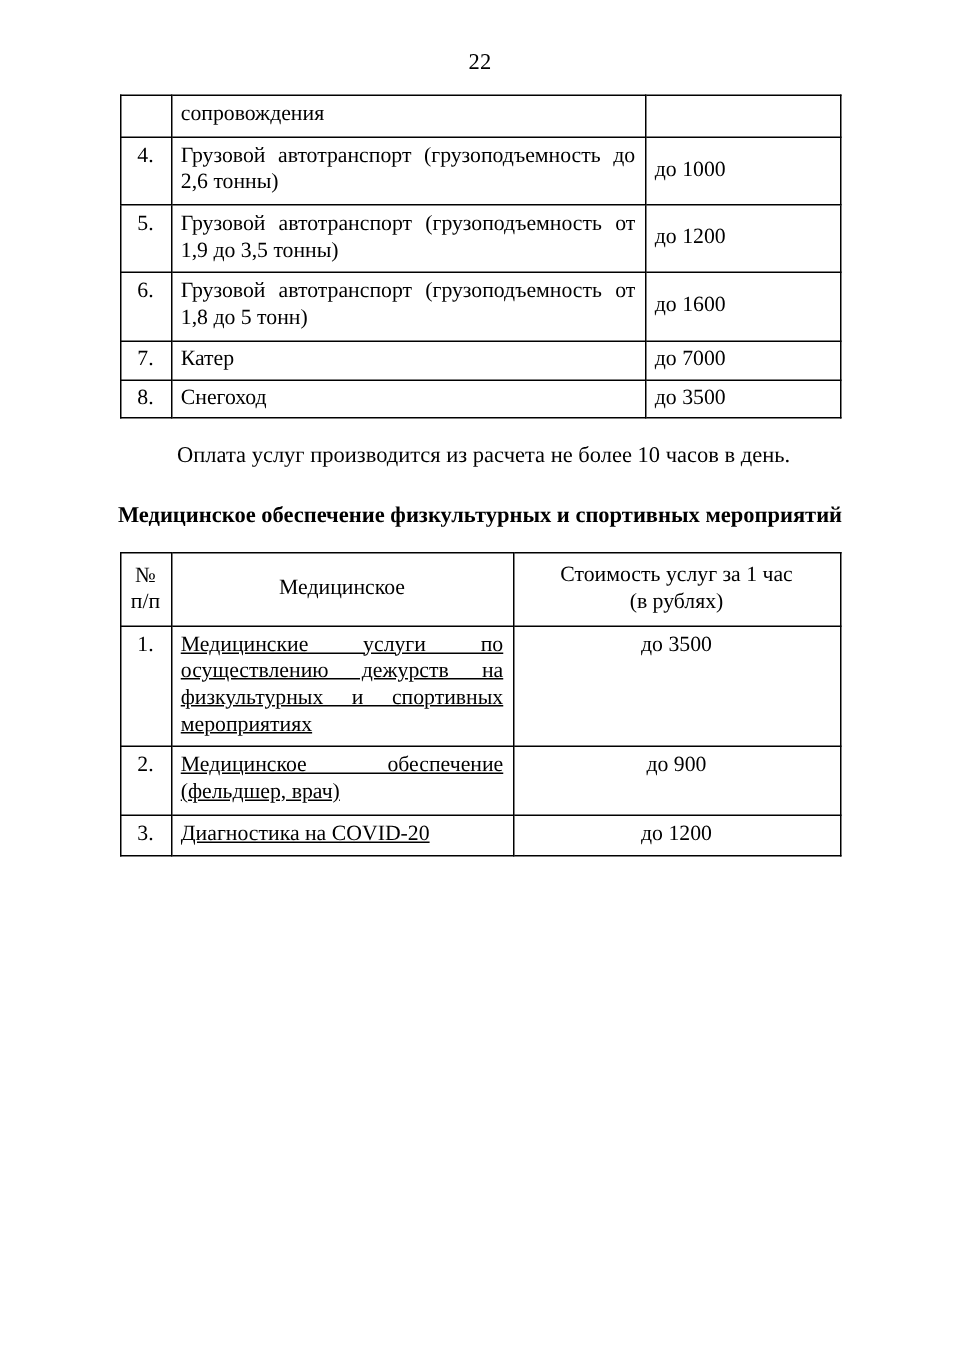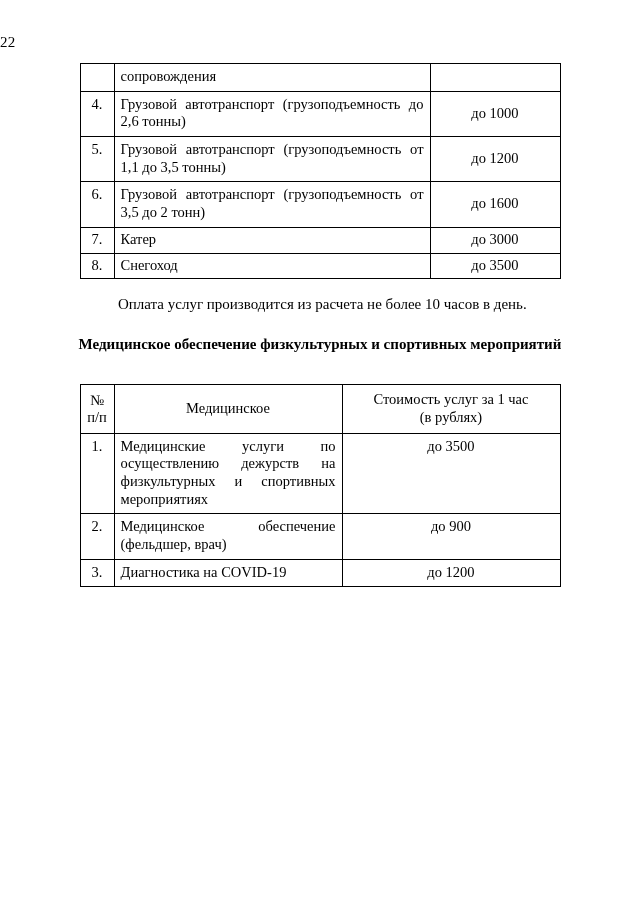--- a/index.html
+++ b/index.html
@@ -16,21 +16,21 @@
     overflow: hidden;
   }
   .page {
     width: 640px;
     height: 905px;
     position: relative;
     box-sizing: border-box;
     padding: 0;
   }
   .page-number {
-    text-align: left;
+    text-align: center;
     font-size: 15px;
     margin-top: 34px;
     margin-bottom: 12px;
     letter-spacing: 0.2px;
   }
 
   table.doc-table {
     border-collapse: collapse;
     table-layout: fixed;
     margin: 0 auto;
@@ -58,37 +58,36 @@
     text-align: center;
     padding-left: 2px;
     padding-right: 2px;
   }
   #table-vehicles td.name {
     text-align: justify;
     text-align-last: left;
     hyphens: none;
   }
   #table-vehicles td.price {
-    text-align: center;
     vertical-align: middle;
   }
   #table-vehicles tr.short td { padding-top: 3px; padding-bottom: 4px; }
 
   .paragraph {
     width: 480px;
     margin: 16px auto 16px auto;
     font-size: 15px;
     text-indent: 38px;
     text-align: justify;
     line-height: 1.3;
   }
 
   .section-heading {
     width: 520px;
-    margin: 20px auto 30px auto;
+    margin: 20px auto 14px auto;
     text-align: center;
     font-size: 15px;
     font-weight: bold;
     line-height: 1.3;
   }
 
   
   #table-medical {
     width: 480px;
   }
@@ -97,20 +96,21 @@
   #table-medical col.c-price { width: 218px; }
 
   #table-medical td.num {
     text-align: center;
     padding-left: 2px;
     padding-right: 2px;
   }
   #table-medical td.name {
     text-align: justify;
     text-align-last: left;
+    text-decoration: underline;
   }
   #table-medical td.price {
     text-align: center;
   }
   #table-medical th.head {
     text-align: center;
     vertical-align: middle;
     font-weight: normal;
     padding-top: 6px;
     padding-bottom: 6px;
@@ -139,32 +139,32 @@
         <td class="name">сопровождения</td>
         <td class="price"></td>
       </tr>
       <tr>
         <td class="num">4.</td>
         <td class="name">Грузовой автотранспорт (грузоподъемность до 2,6 тонны)</td>
         <td class="price">до 1000</td>
       </tr>
       <tr>
         <td class="num">5.</td>
-        <td class="name">Грузовой автотранспорт (грузоподъемность от 1,1 до 3,5 тонны)</td>
+        <td class="name">Грузовой автотранспорт (грузоподъемность от 1,9 до 3,5 тонны)</td>
         <td class="price">до 1200</td>
       </tr>
       <tr>
         <td class="num">6.</td>
-        <td class="name">Грузовой автотранспорт (грузоподъемность от 3,5 до 2 тонн)</td>
+        <td class="name">Грузовой автотранспорт (грузоподъемность от 1,8 до 5 тонн)</td>
         <td class="price">до 1600</td>
       </tr>
       <tr class="short">
         <td class="num">7.</td>
         <td class="name">Катер</td>
-        <td class="price">до 3000</td>
+        <td class="price">до 7000</td>
       </tr>
       <tr class="short">
         <td class="num">8.</td>
         <td class="name">Снегоход</td>
         <td class="price">до 3500</td>
       </tr>
     </tbody>
   </table>
 
   <p class="paragraph">Оплата услуг производится из расчета не более 10 часов в день.</p>
@@ -196,19 +196,19 @@
         <td class="name">Медицинские услуги по осуществлению дежурств на физкультурных и спортивных мероприятиях</td>
         <td class="price">до 3500</td>
       </tr>
       <tr>
         <td class="num">2.</td>
         <td class="name">Медицинское обеспечение (фельдшер, врач)</td>
         <td class="price">до 900</td>
       </tr>
       <tr class="short">
         <td class="num">3.</td>
-        <td class="name">Диагностика на COVID-19</td>
+        <td class="name">Диагностика на COVID-20</td>
         <td class="price">до 1200</td>
       </tr>
     </tbody>
   </table>
 
 </div>
 
 </body></html>

